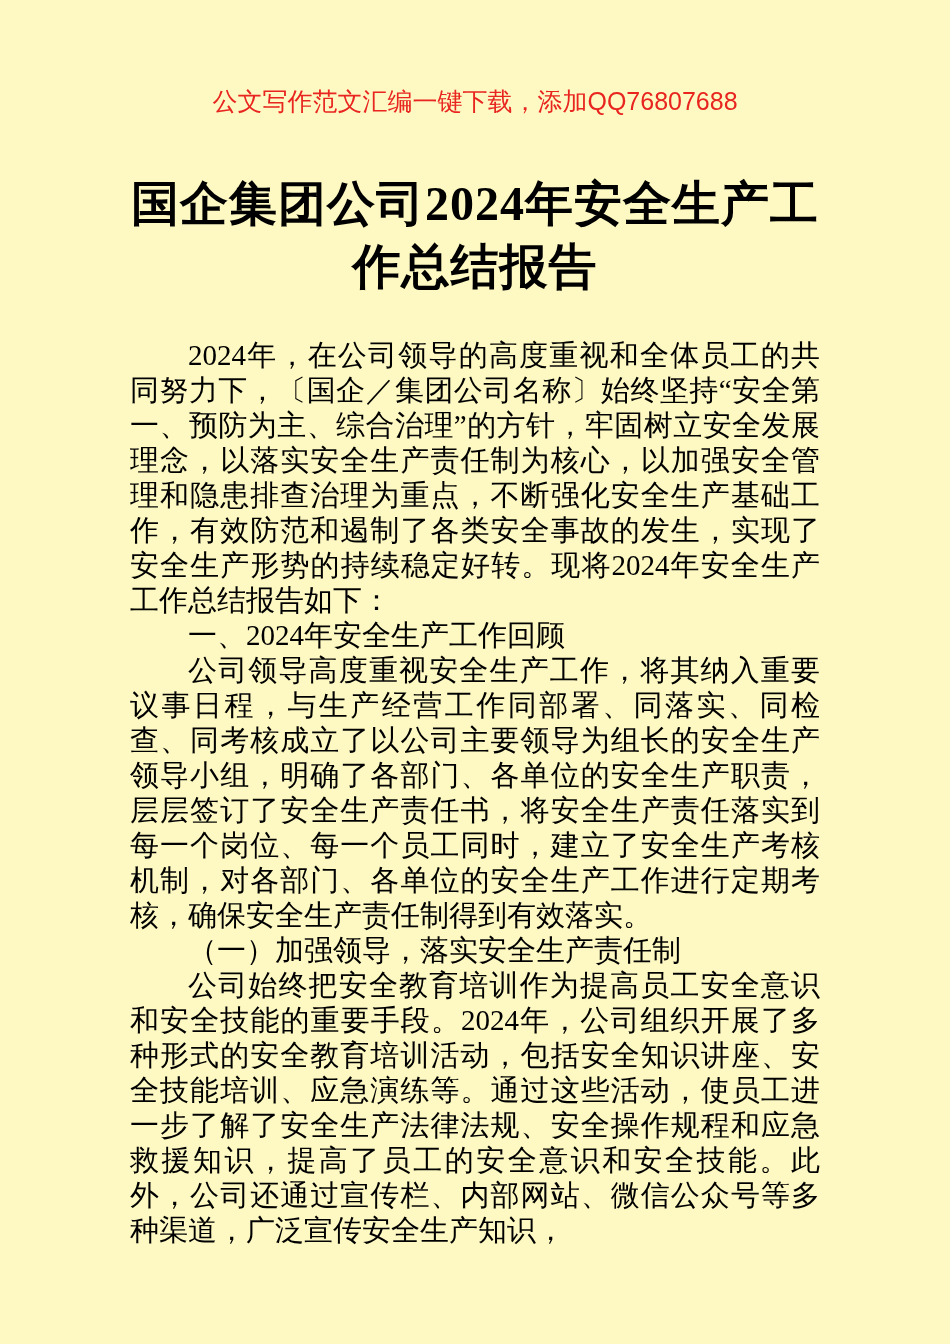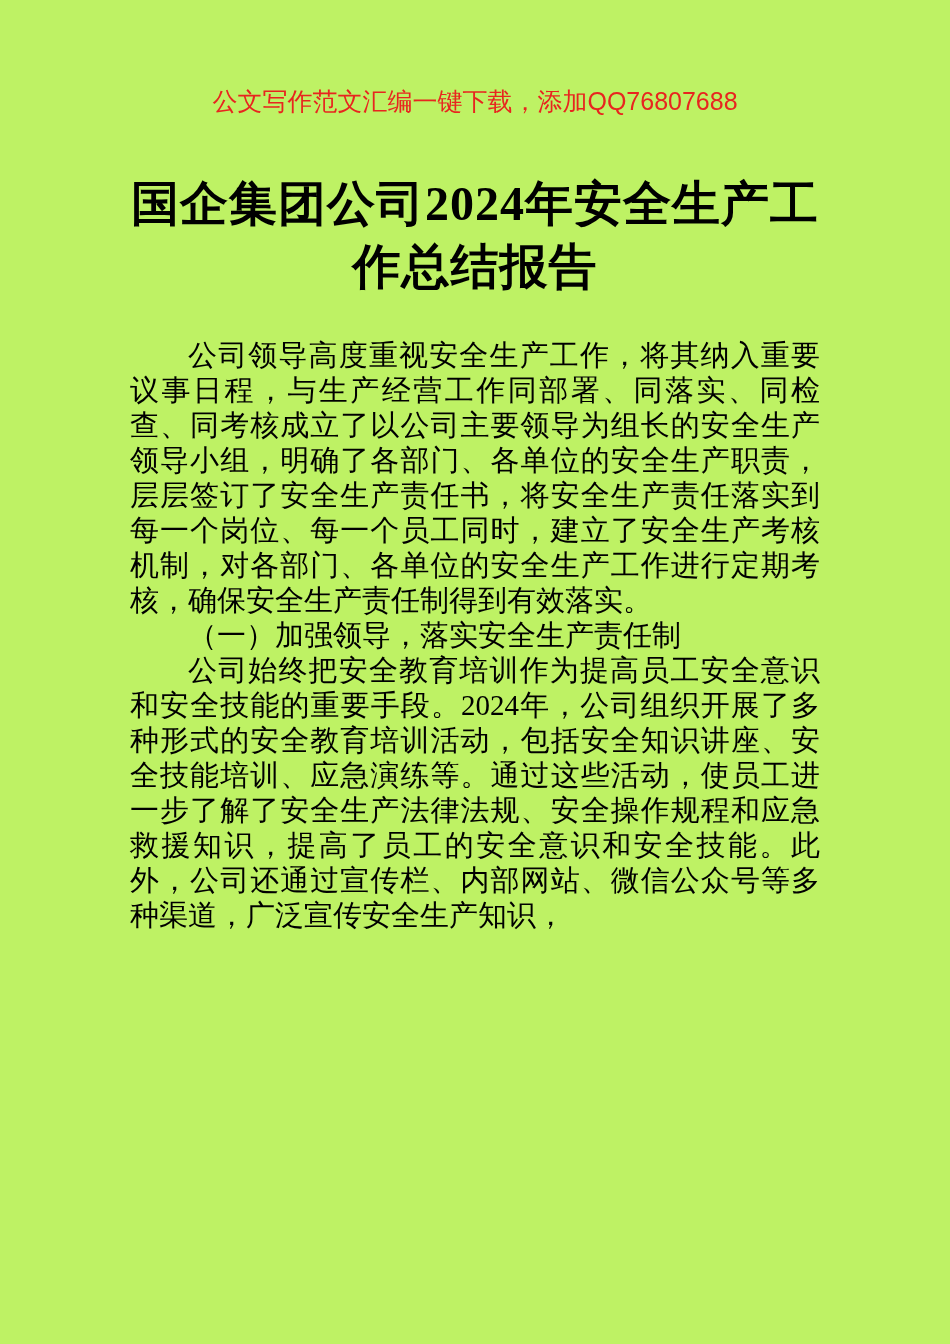--- a/index.html
+++ b/index.html
@@ -10,21 +10,21 @@
     width: 950px;
     height: 1344px;
     background: #ffffff;
     color: #000000;
     font-family: "Liberation Serif", "DejaVu Serif", serif;
     overflow: hidden;
   }
   .page {
     width: 950px;
     height: 1344px;
-    background: #bef264;
+    background: #fef9c3;
     box-sizing: border-box;
   }
   .promo {
     padding-top: 86px;
     text-align: center;
     font-size: 25px;
     line-height: 30px;
     font-family: "Liberation Sans", "DejaVu Sans", sans-serif;
     font-weight: 400;
   }
@@ -55,18 +55,20 @@
 </head>
 <body style="background: rgb(255, 255, 255); color: rgb(0, 0, 0);">
 
 <div class="page">
 
   <div class="promo" style="color: rgb(232, 37, 31);">公文写作范文汇编一键下载，添加QQ76807688</div>
 
   <h1 class="doc-title">国企集团公司2024年安全生产工作总结报告</h1>
 
   <div class="doc-body">
+      <p>2024年，在公司领导的高度重视和全体员工的共同努力下，〔国企／集团公司名称〕始终坚持“安全第一、预防为主、综合治理”的方针，牢固树立安全发展理念，以落实安全生产责任制为核心，以加强安全管理和隐患排查治理为重点，不断强化安全生产基础工作，有效防范和遏制了各类安全事故的发生，实现了安全生产形势的持续稳定好转。现将2024年安全生产工作总结报告如下：</p>
+      <p>一、2024年安全生产工作回顾</p>
       <p>公司领导高度重视安全生产工作，将其纳入重要议事日程，与生产经营工作同部署、同落实、同检查、同考核成立了以公司主要领导为组长的安全生产领导小组，明确了各部门、各单位的安全生产职责，层层签订了安全生产责任书，将安全生产责任落实到每一个岗位、每一个员工同时，建立了安全生产考核机制，对各部门、各单位的安全生产工作进行定期考核，确保安全生产责任制得到有效落实。</p>
       <p>（一）加强领导，落实安全生产责任制</p>
       <p>公司始终把安全教育培训作为提高员工安全意识和安全技能的重要手段。2024年，公司组织开展了多种形式的安全教育培训活动，包括安全知识讲座、安全技能培训、应急演练等。通过这些活动，使员工进一步了解了安全生产法律法规、安全操作规程和应急救援知识，提高了员工的安全意识和安全技能。此外，公司还通过宣传栏、内部网站、微信公众号等多种渠道，广泛宣传安全生产知识，</p>
     </div>
 
 </div>
 
 </body></html>

